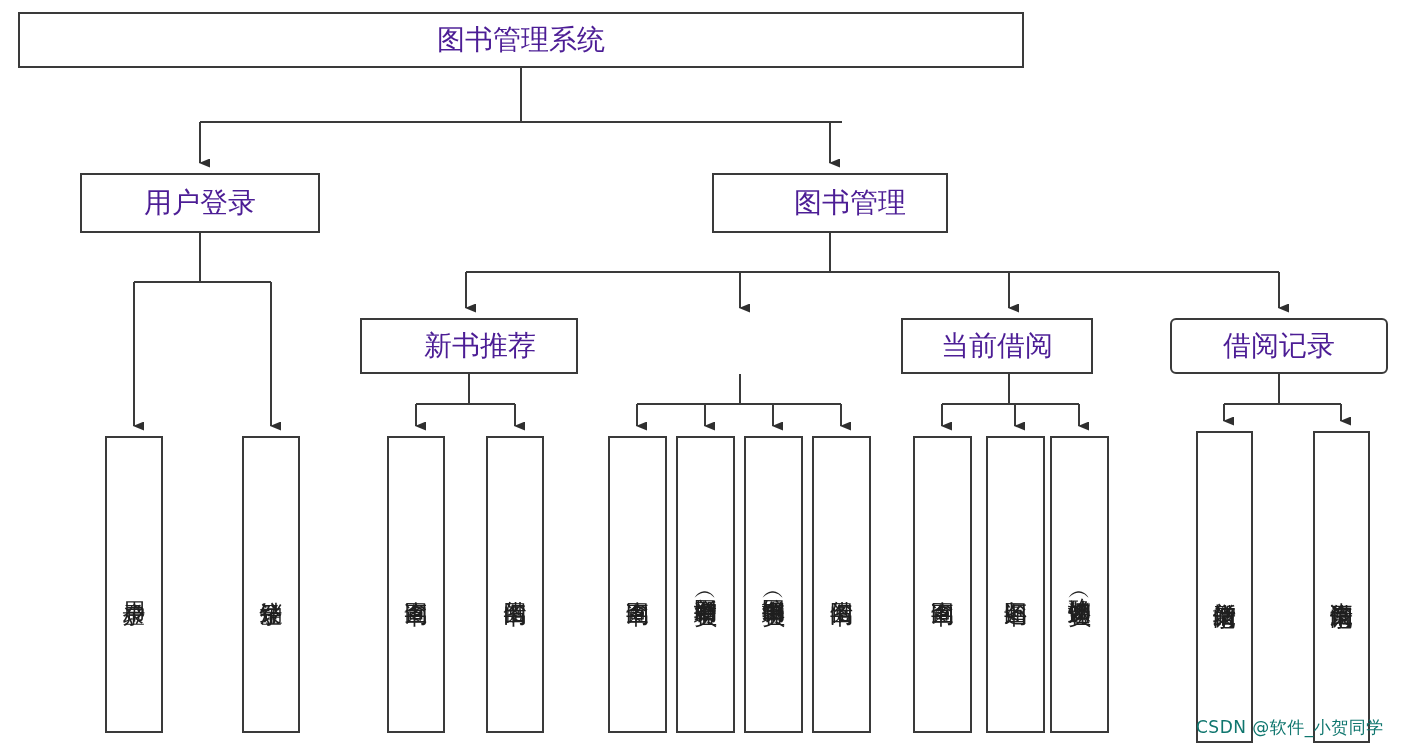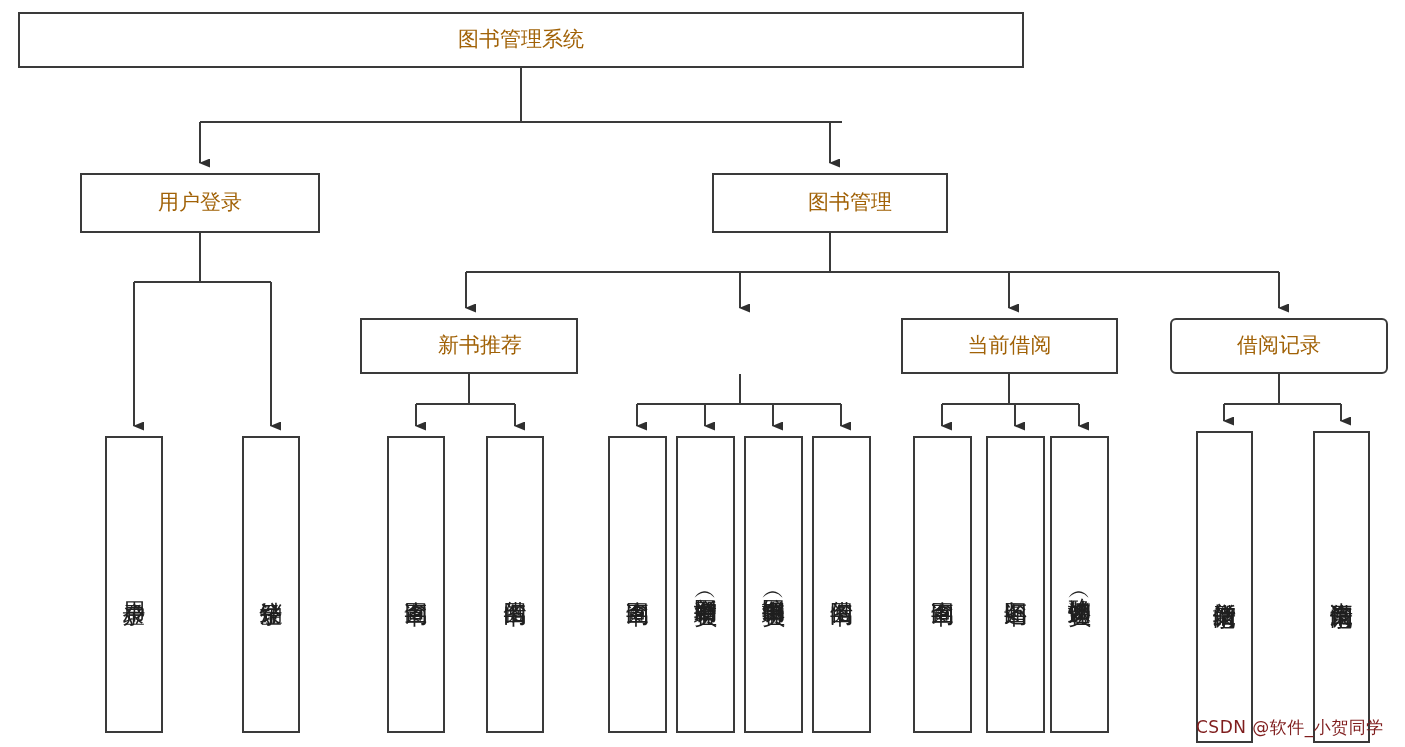--- a/index.html
+++ b/index.html
@@ -30,25 +30,25 @@
     position: absolute;
     box-sizing: border-box;
     border: 2px solid #3a3a3a;
     background: #ffffff;
     display: flex;
     align-items: center;
     justify-content: center;
     color: #222222;
   }
   .node-label-h {
-    font-size: 21px;
+    font-size: 28px;
     line-height: 1.1;
     letter-spacing: 0px;
     white-space: nowrap;
-    color: #a16207;
+    color: #4c1d95;
   }
   .node-label-v {
     writing-mode: vertical-rl;
     text-orientation: upright;
     font-size: 23px;
     line-height: 1.18;
     letter-spacing: 1px;
     color: #1f1f1f;
     text-align: center;
   }
@@ -116,21 +116,21 @@
   <div class="node-box" id="node-l1-0" style="left: 80px; top: 173px; width: 240px; height: 60px;">
     <span class="node-label-h">用户登录</span>
   </div>
   <div class="node-box" id="node-l1-1" style="left: 712px; top: 173px; width: 236px; height: 60px; padding-left: 40px;">
     <span class="node-label-h">图书管理</span>
   </div>
 
   <div class="node-box" id="node-l2-0" style="left: 360px; top: 318px; width: 218px; height: 56px; padding-left: 22px;">
     <span class="node-label-h">新书推荐</span>
   </div>
-  <div class="node-box" id="node-l2-2" style="left: 901px; top: 318px; width: 217px; height: 56px;">
+  <div class="node-box" id="node-l2-2" style="left: 901px; top: 318px; width: 192px; height: 56px;">
     <span class="node-label-h">当前借阅</span>
   </div>
   <div class="node-box" id="node-l2-3" style="left: 1170px; top: 318px; width: 218px; height: 56px; border-radius: 6px;">
     <span class="node-label-h">借阅记录</span>
   </div>
 
   <div class="node-box" id="node-leaf-0" style="left: 105px; top: 436px; width: 58px; height: 297px;">
     <span class="node-label-v">用户登录</span>
   </div>
   <div class="node-box" id="node-leaf-1" style="left: 242px; top: 436px; width: 58px; height: 297px;">
@@ -163,14 +163,14 @@
   <div class="node-box" id="node-leaf-10" style="left: 1050px; top: 436px; width: 59px; height: 297px;">
     <span class="node-label-v">确认归还（管理员）</span>
   </div>
   <div class="node-box" id="node-leaf-11" style="left: 1196px; top: 431px; width: 57px; height: 312px;">
     <span class="node-label-v">新增借阅记录</span>
   </div>
   <div class="node-box" id="node-leaf-12" style="left: 1313px; top: 431px; width: 57px; height: 312px;">
     <span class="node-label-v">查询借阅记录</span>
   </div>
 
-  <div class="watermark" id="watermark-el" style="left: 1196px; top: 716px; color: #7f1d1d;">CSDN @软件_小贺同学</div>
+  <div class="watermark" id="watermark-el" style="left: 1196px; top: 716px; color: #0f766e;">CSDN @软件_小贺同学</div>
 </div>
 
 </body></html>

